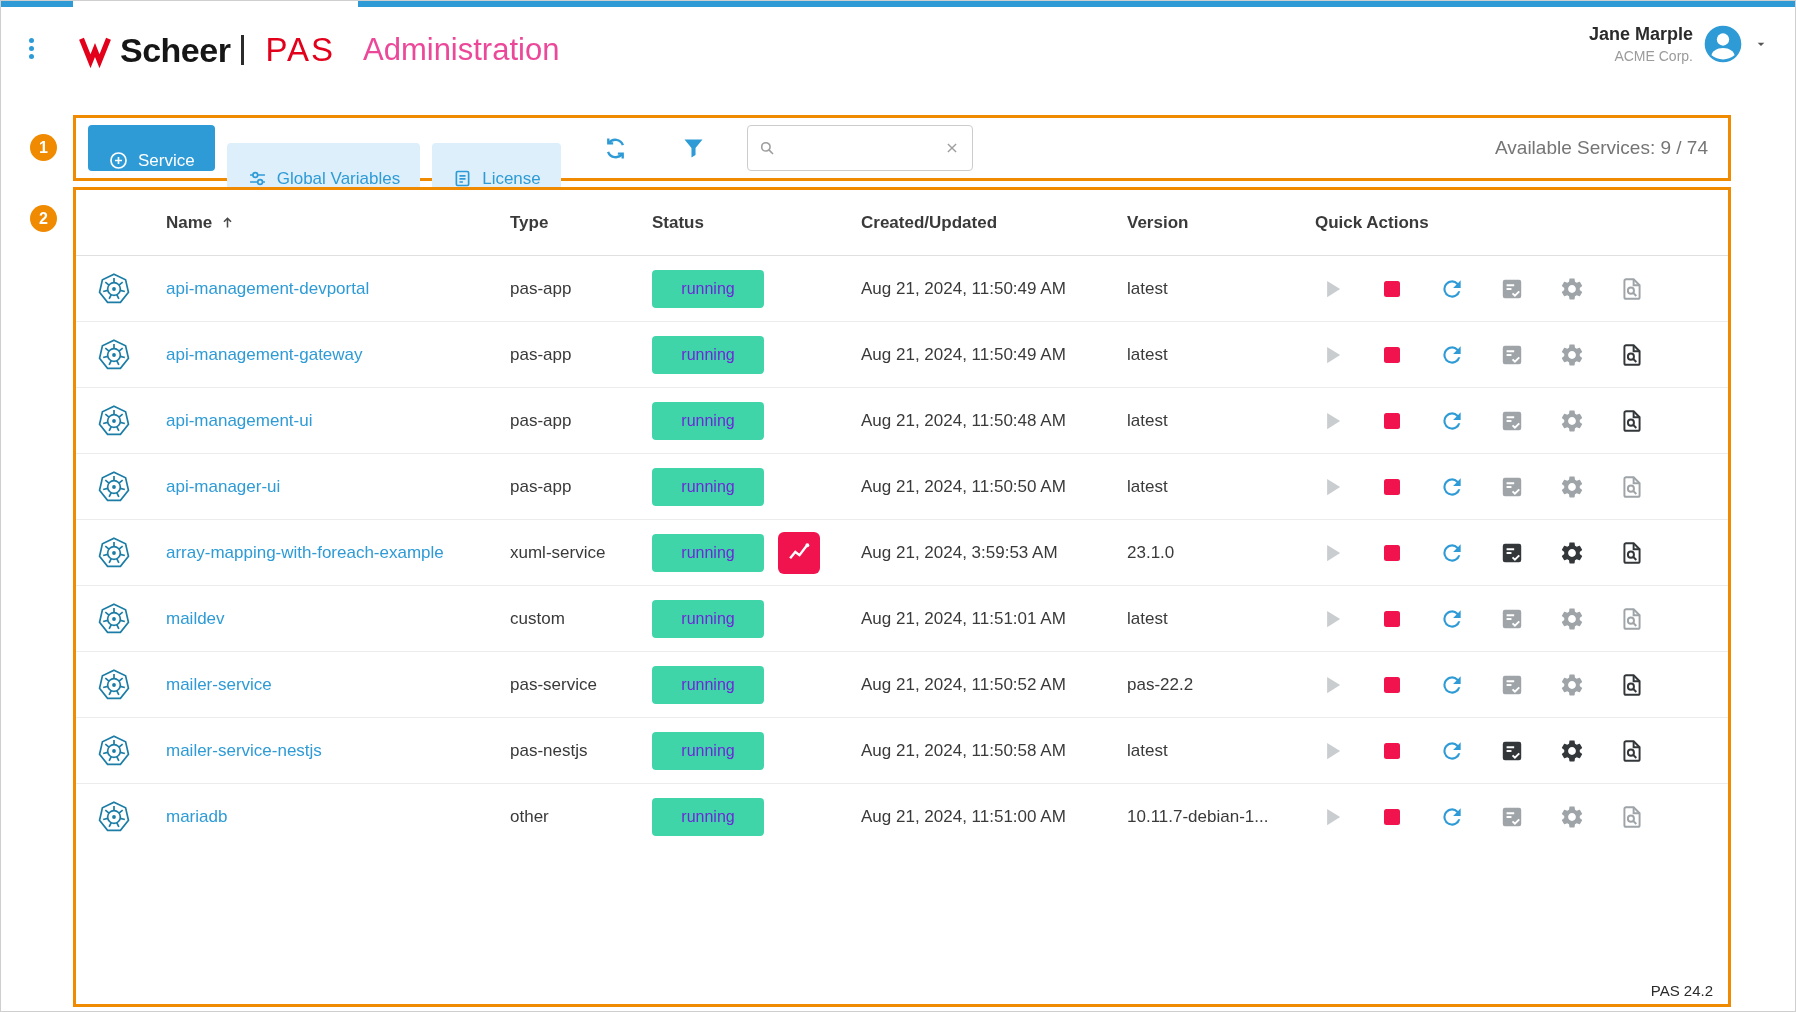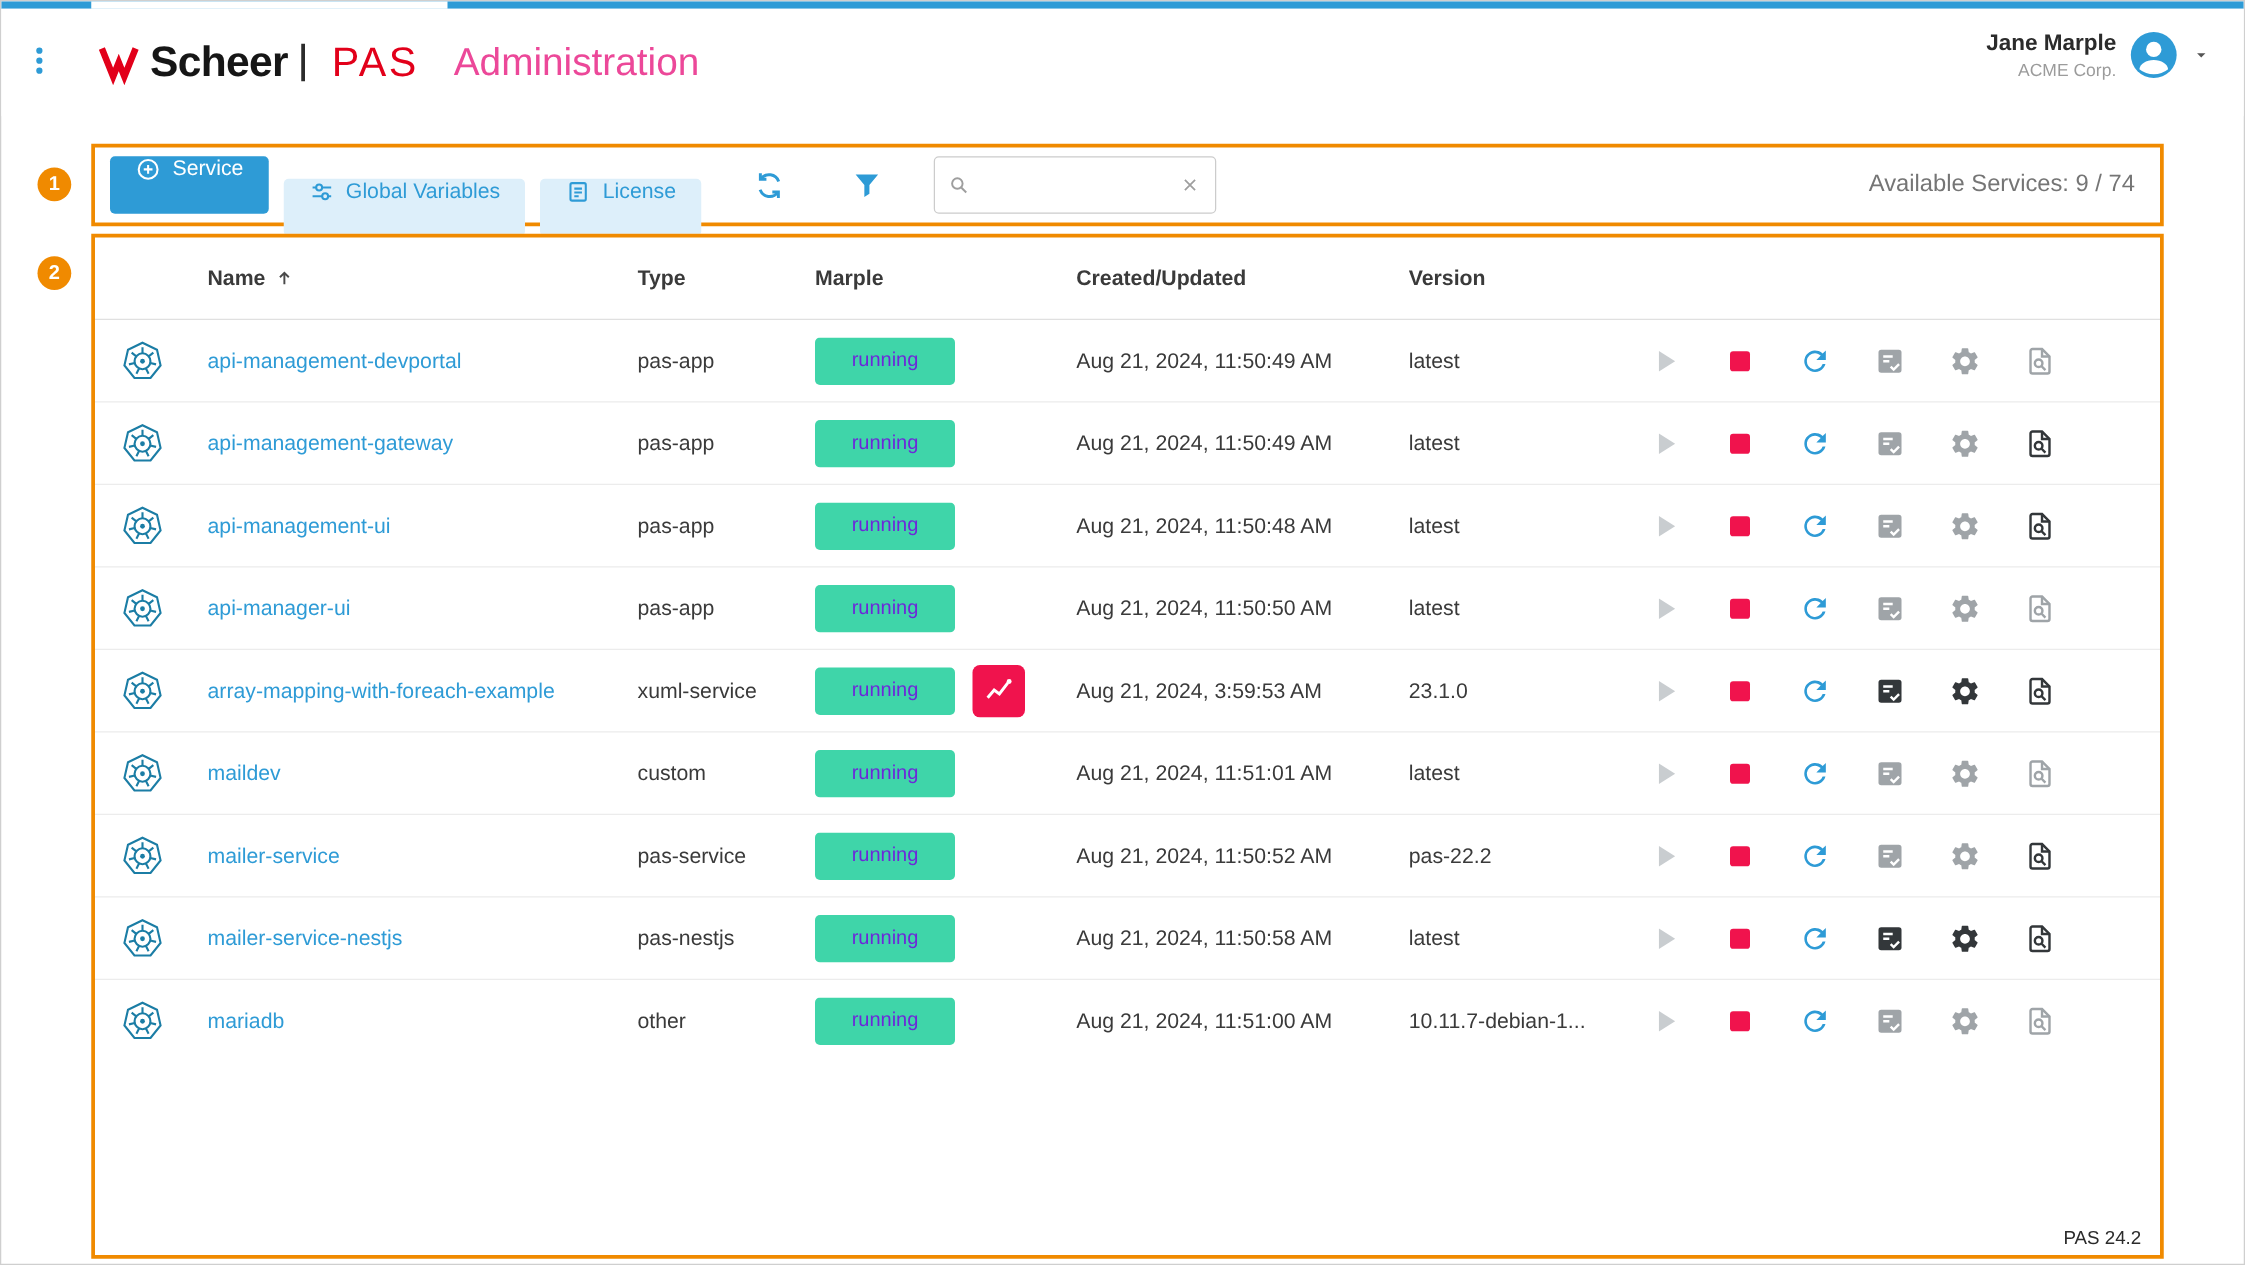--- a/index.html
+++ b/index.html
@@ -32,21 +32,21 @@
   
   .marker { position:absolute; width:27px; height:27px; border-radius:50%; background:var(--annotation-orange,#F08A00);
             color:#fff; font-size:16px; font-weight:700; display:flex; align-items:center; justify-content:center; }
   .m1 { left:29px; top:133px; }
   .m2 { left:29px; top:204px; }
 
   
   .toolbar { position:absolute; left:72px; top:114px; width:1658px; height:66px;
              border:3px solid var(--annotation-orange,#F08A00); background:#fff;
              display:flex; align-items:center; padding:0 12px; gap:12px; }
-  .btn { height:46px; border:none; border-radius:4px; display:inline-flex; align-items:flex-start; gap:9px;
+  .btn { height:46px; border:none; border-radius:4px; display:inline-flex; align-items:flex-end; gap:9px;
          font-size:17px; padding:0 20px; cursor:pointer; font-family:inherit; white-space:nowrap; }
   .btn.primary { background:var(--accent-blue,#2E9BD6); color:#fff; }
   .btn.light { background:#DDEFFA; color:var(--accent-blue,#2E9BD6);margin-top:36px; }
   .btn svg { width:21px; height:21px; flex:0 0 auto; }
   .iconbtn { width:42px; height:42px; background:none; border:none; color:var(--accent-blue,#2E9BD6);
              display:flex; align-items:center; justify-content:center; cursor:pointer; }
   .iconbtn svg { width:27px; height:27px; }
   .iconbtn.refresh { margin-left:22px; }
   .iconbtn.filter { margin-left:24px; }
   .search { display:flex; align-items:center; height:46px; width:226px; border:1px solid #ccc; border-radius:4px;
@@ -195,23 +195,24 @@
   <div class="table">
     <div class="thead">
       <div class="td col-icon"></div>
       <div class="td th-name">
         <span>Name</span>
         <svg class="sort" viewBox="0 0 24 24" fill="none" stroke="currentColor" stroke-width="2.2">
           <path d="M12 19V6M7 11l5-5 5 5"></path>
         </svg>
       </div>
       <div class="td">Type</div>
-      <div class="td">Marple</div>
+      <div class="td">Status</div>
       <div class="td">Created/Updated</div>
       <div class="td">Version</div>
+      <div class="td col-actions">Quick Actions</div>
     </div>
     <div class="tbody">
   <div class="row">
     <div class="td col-icon">
       <svg class="k8s" viewBox="0 0 34 34" fill="none" stroke="#1B7DA5" stroke-width="1.6">
         <polygon points="17,3 27.95,8.27 30.65,20.12 23.07,29.61 10.93,29.61 3.35,20.12 6.05,8.27"></polygon>
         <circle cx="17" cy="17" r="6"></circle>
         <circle cx="17" cy="17" r="1.8" fill="#1B7DA5" stroke="none"></circle>
         <path d="M17 11v-4.5M21.7 13.26l3.5-2.8M22.85 18.34l4.4 1M19.6 22.41l2 4M14.4 22.41l-2 4M11.15 18.34l-4.4 1M12.3 13.26l-3.5-2.8"></path>
       </svg>

